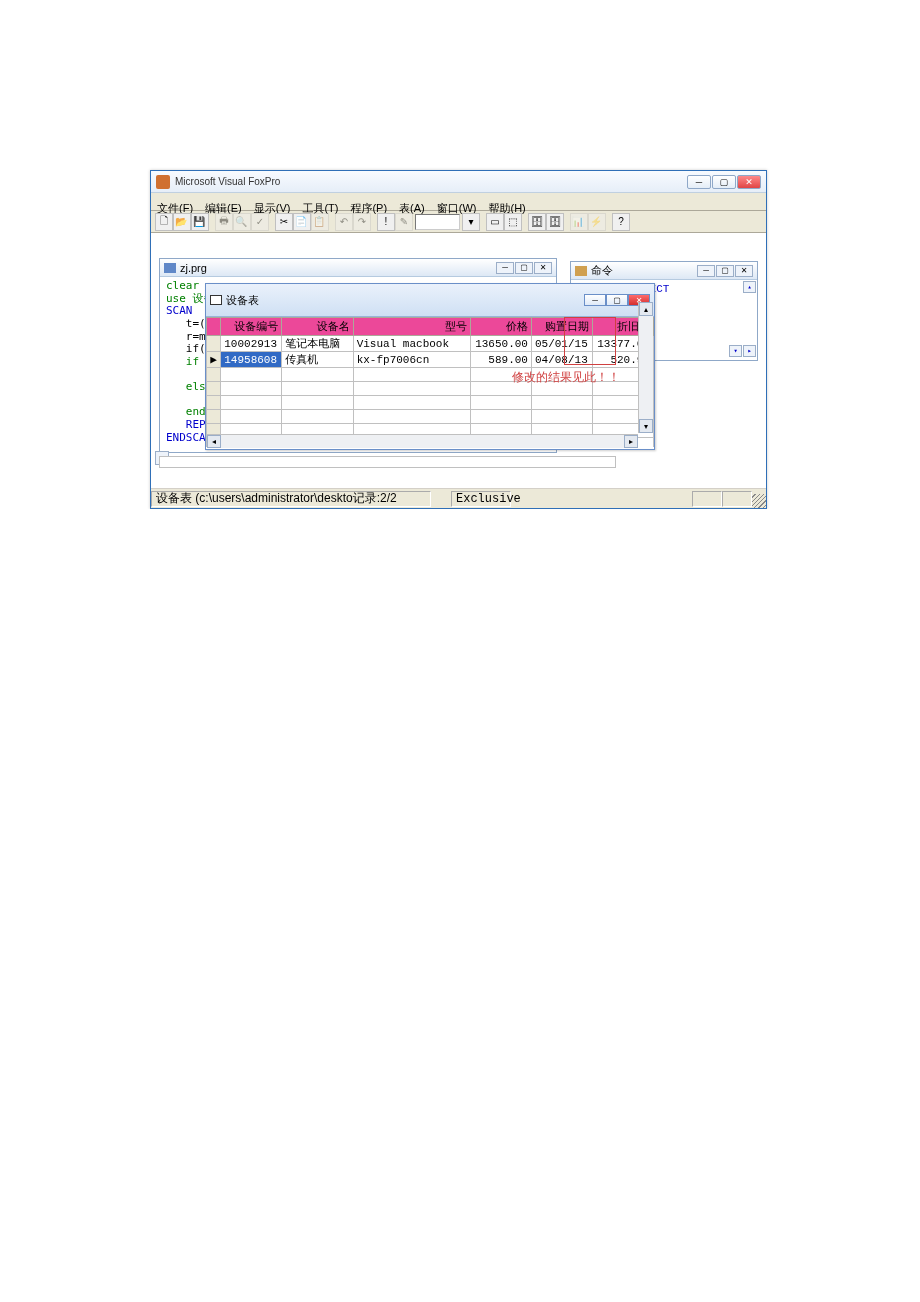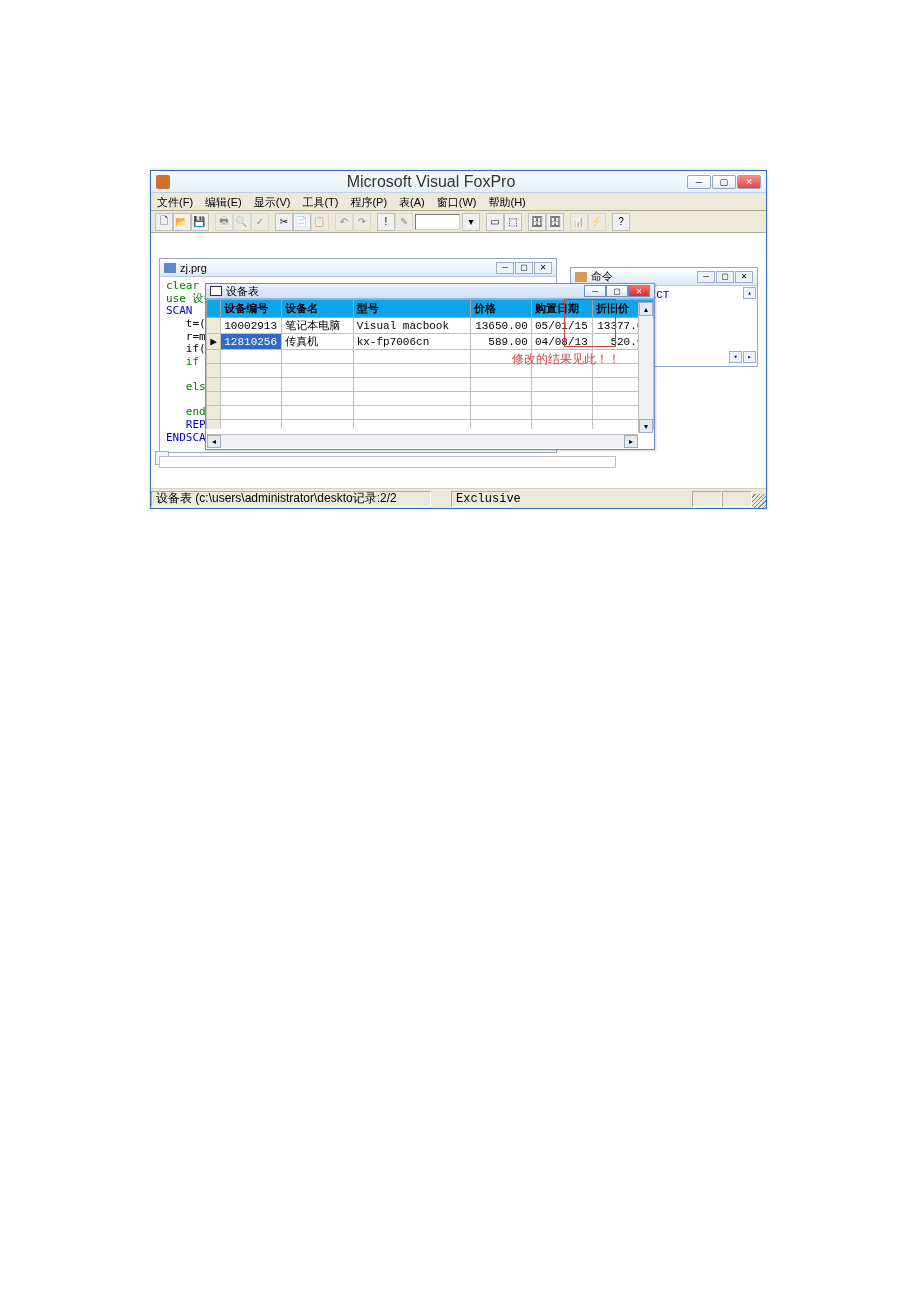--- a/index.html
+++ b/index.html
@@ -3,27 +3,27 @@
 <meta charset="utf-8">
 <style>
 * { margin: 0; padding: 0; box-sizing: border-box; }
 body { font-family: "Microsoft YaHei", SimSun, Arial, sans-serif; font-size: 11px; background: #fff; }
 .outer-container { padding: 170px 150px 0 150px; width: 920px; }
 
 .main-window { border: 1px solid #2f6fb7; background: #fff; width: 617px; box-shadow: 0 0 3px rgba(0,0,0,0.2); }
 
 .titlebar { display: flex; align-items: center; background: linear-gradient(to bottom, #f8fbff, #e6eef8); border-bottom: 1px solid #c0d0e0; padding: 3px 5px; height: 22px; }
 .title-icon { width: 14px; height: 14px; background: #d07030; margin-right: 5px; display: inline-block; border-radius: 2px; }
-.title-text { flex: 1; font-size: 16px; color: #333; text-align: center; }
+.title-text { flex: 1; font-size: 10px; color: #333; }
 .win-controls { display: flex; gap: 1px; }
 .win-btn { width: 24px; height: 14px; border: 1px solid #8fa8c8; background: linear-gradient(to bottom, #ffffff, #e4edf7); display: flex; align-items: center; justify-content: center; font-size: 9px; cursor: pointer; border-radius: 2px; }
 .win-btn.close2 { background: linear-gradient(to bottom, #ff8a8a, #e04545); color: #fff; }
 
 .menubar { display: flex; background: #ece9d8; border-bottom: 1px solid #aca899; padding: 1px 0; height: 18px; }
-.menu-item { padding: 1px 6px; font-size: 11px; cursor: pointer; color: #000; }
+.menu-item { padding: 7px 6px; font-size: 11px; cursor: pointer; color: #000; }
 
 .toolbar { display: flex; align-items: center; background: #ece9d8; border-bottom: 1px solid #aca899; padding: 2px 4px; height: 22px; gap: 0; }
 .tb-btn { width: 18px; height: 18px; border: 1px solid #c0c0c0; background: #f0f0f0; display: flex; align-items: center; justify-content: center; margin: 0; font-size: 10px; cursor: pointer; }
 .tb-btn.disabled { opacity: 0.4; }
 .tb-sep { width: 2px; height: 16px; margin: 0 2px; }
 .tb-combo { width: 45px; height: 16px; border: 1px inset #ccc; background: #fff; margin: 0 2px; }
 
 .mdi-area { position: relative; background: #fff; height: 235px; margin-top: 20px; }
 
 .code-window { position: absolute; left: 8px; top: 5px; width: 398px; height: 195px; border: 1px solid #8fa8c8; background: #fff; }
@@ -32,37 +32,37 @@
 .code-title-text { flex: 1; }
 .sub-win-controls { display: flex; gap: 1px; }
 .sub-win-btn { width: 18px; height: 12px; border: 1px solid #9baec8; background: #eef3fa; font-size: 8px; display: flex; align-items: center; justify-content: center; cursor: pointer; }
 .code-body { padding: 3px 6px; font-family: "Courier New", monospace; font-size: 11px; line-height: 1.15; height: 172px; overflow: hidden; position: relative; }
 .code-body pre { white-space: pre; }
 .cl-green { color: #008000; text-align: center; }
 .cl-blue { color: #0000cc; }
 .cl-black { color: #000; }
 .scroll-left-bottom { position: absolute; left: -5px; bottom: -3px; width: 14px; height: 14px; border: 1px solid #9baec8; background: #eef3fa; display:flex; align-items:center; justify-content:center; font-size:8px;}
 
-.command-window { position: absolute; right: 8px; top: 14px; width: 188px; height: 100px; border: 1px solid #8fa8c8; background: #fff; }
+.command-window { position: absolute; right: 8px; top: 8px; width: 188px; height: 100px; border: 1px solid #8fa8c8; background: #fff; }
 .cmd-body { padding: 3px 6px; font-family: "Courier New", monospace; font-size: 11px; color: #0000cc; position: relative; height: 78px; }
 .cmd-body .scroll-btns { position:absolute; right:1px; top:1px; display:flex; flex-direction:column; gap:1px;}
 .cmd-body .scroll-btns .sb { width:13px; height:12px; border:1px solid #9baec8; background:#eef3fa; font-size:7px; display:flex; align-items:center; justify-content:center;}
 .cmd-bottom-scroll { position:absolute; right:1px; bottom:1px; display:flex; gap:1px;}
 .cmd-bottom-scroll .sb { width:13px; height:12px; border:1px solid #9baec8; background:#eef3fa; font-size:7px; display:flex; align-items:center; justify-content:center;}
 
 .table-window { position: absolute; left: 54px; top: 30px; width: 450px; height: 167px; border: 1px solid #6a8fc8; background: #fff; box-shadow: 1px 1px 2px rgba(0,0,0,0.2); }
-.tbl-titlebar { display: flex; align-items: center; background: linear-gradient(to bottom,#eaf1fb,#cfe0f4); border-bottom: 1px solid #98b4d8; padding: 7px 4px; height: 14px; font-size: 11px; font-family: Liberation Serif, serif; }
+.tbl-titlebar { display: flex; align-items: center; background: linear-gradient(to bottom,#eaf1fb,#cfe0f4); border-bottom: 1px solid #98b4d8; padding: 16px 4px; height: 14px; font-size: 11px; font-family: Liberation Serif, serif; }
 .tbl-title-icon { width: 12px; height: 10px; background:#fff; border:1px solid #333; margin-right:4px; display:inline-block;}
 .tbl-win-btns { display: flex; gap: 0; }
 .tbl-win-btn { width: 22px; height: 12px; border: 1px solid #6a8fc8; background: linear-gradient(to bottom,#ffffff,#dfeaf8); font-size: 8px; display:flex; align-items:center; justify-content:center; cursor:pointer; }
 .tbl-win-btn.tclose { background: linear-gradient(to bottom,#ff6b6b,#d32f2f); color:#fff; }
 
 .grid-wrap { position: relative; height: 130px; overflow: hidden; }
 .data-grid { border-collapse: collapse; width: 100%; font-family: "SimSun", monospace; font-size: 11px; }
-.data-grid th { background: #0ea5e9; border: 1px solid #aca899; padding: 1px 3px; font-weight: bold; text-align: left; height: 16px; }
+.data-grid th { background: #ec4899; border: 1px solid #aca899; padding: 1px 3px; font-weight: normal; text-align: right; height: 16px; }
 .data-grid td { border: 1px solid #c0c0c0; padding: 0 3px; height: 14px; }
 .row-marker { width: 14px; background: #ece9d8; border: 1px solid #aca899; text-align: center; }
 .num-cell { text-align: right; font-family: "Courier New", monospace; }
 .date-cell { font-family: "Courier New", monospace; }
 .model-cell { font-family: Liberation Mono, monospace; }
 .selected-cell { background: #316ac5; color: #fff; }
 
 .red-box { position: absolute; border: 1px solid #d04040; pointer-events: none; }
 .red-annotation { position: absolute; color: #d04040; font-family: SimSun, serif; font-size: 12px; }
 
@@ -221,21 +221,21 @@
               <td class="row-marker"></td>
               <td class="model-cell">10002913</td>
               <td>笔记本电脑</td>
               <td class="model-cell">Visual macbook</td>
               <td class="num-cell">13650.00</td>
               <td class="date-cell">05/01/15</td>
               <td class="num-cell">13377.00</td>
             </tr>
             <tr>
               <td class="row-marker">▶</td>
-              <td class="model-cell selected-cell">12810256</td>
+              <td class="model-cell selected-cell">14958608</td>
               <td>传真机</td>
               <td class="model-cell">kx-fp7006cn</td>
               <td class="num-cell">589.00</td>
               <td class="date-cell">04/08/13</td>
               <td class="num-cell">520.94</td>
             </tr>
             <tr>
                   <td class="row-marker"></td>
                   <td></td>
                   <td></td>

